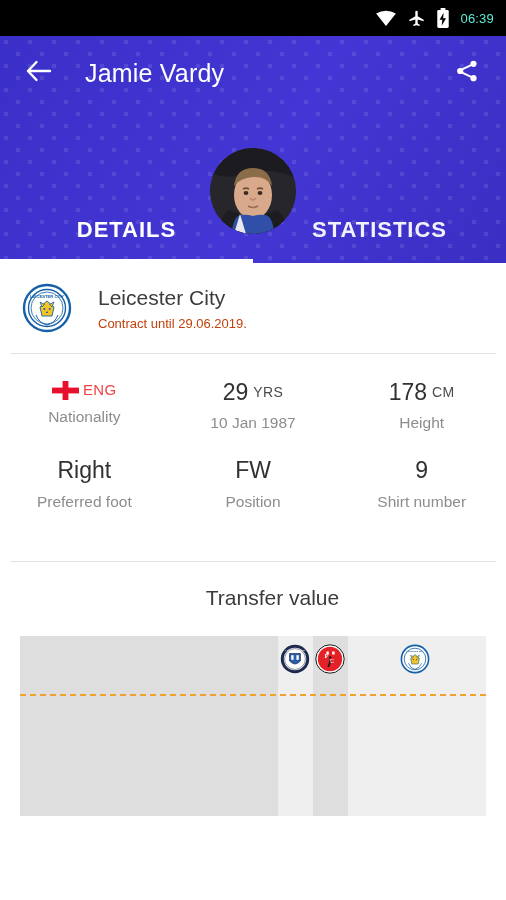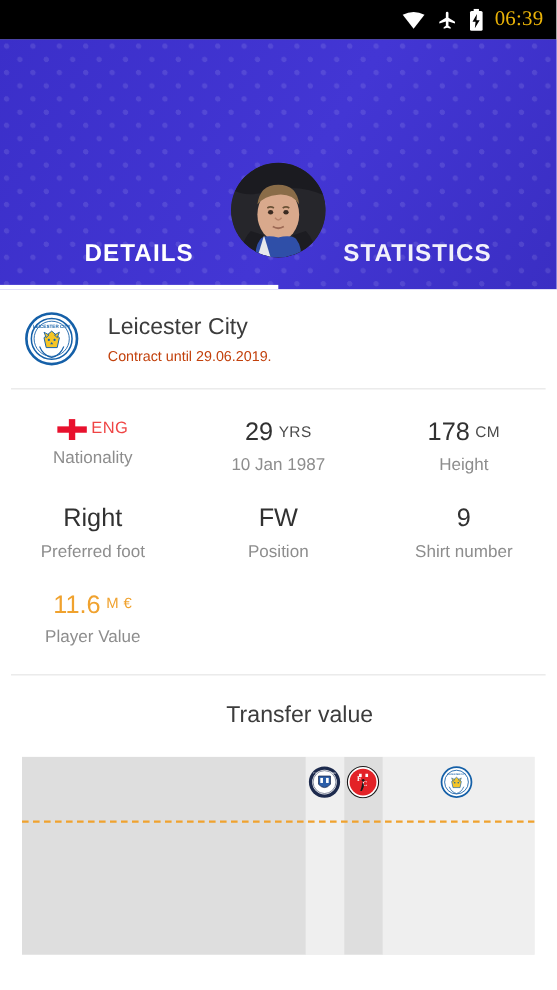--- a/index.html
+++ b/index.html
@@ -10,21 +10,21 @@
     overflow: hidden;
   }
   .phone { position: relative; width: 506px; height: 900px; background:#fff; }
 
   
   .statusbar {
     height: 36px; background: #000; display: flex; align-items: center;
     justify-content: flex-end; padding-right: 12px; gap: 10px;
   }
   .statusbar .sb-icon { display:flex; align-items:center; }
-  .sb-time { color:#eab308; font-size:19px; font-family:Liberation Serif, serif; letter-spacing:.2px; }
+  .sb-time { color:#5eead4; font-size:13px; font-family:Liberation Sans, sans-serif; letter-spacing:.2px; }
 
   
   .header {
     position: relative;
     background: #3a2fc6;
     background-image:
       radial-gradient(circle at 6px 6px, rgba(255,255,255,.10) 2.3px, transparent 2.6px),
       radial-gradient(circle at 18px 18px, rgba(255,255,255,.10) 2.3px, transparent 2.6px),
       linear-gradient(120deg, #3b2fc9 0%, #4336d4 55%, #3a2ec3 100%);
     background-size: 24px 24px, 24px 24px, 100% 100%;
@@ -127,20 +127,41 @@
       <svg width="14" height="21" viewBox="0 0 14 22">
         <rect x="1" y="2" width="12" height="19" rx="1.5" fill="#fff"></rect>
         <rect x="4.5" y="0" width="5" height="2.5" fill="#fff"></rect>
         <path d="M7.6 5 L3.4 12.4 H6.3 L5.6 18.5 L10.2 10.8 H7.2 Z" fill="#000"></path>
       </svg>
     </span>
     <span class="sb-time">06:39</span>
   </div>
 
   <div class="header">
+    <div class="appbar">
+      <div class="back-btn">
+        <span>
+          <svg width="26" height="22" viewBox="0 0 26 22">
+            <path d="M10.5 2 L2 11 L10.5 20" stroke="#fff" stroke-width="2.4" fill="none" stroke-linecap="round" stroke-linejoin="round"></path>
+            <path d="M2.2 11 H24" stroke="#fff" stroke-width="2.4" stroke-linecap="round"></path>
+          </svg>
+        </span>
+      </div>
+      <div class="title">Jamie Vardy</div>
+      <div class="share-btn">
+        <span>
+          <svg width="24" height="24" viewBox="0 0 24 24">
+            <circle cx="18.5" cy="4.8" r="3.1" fill="#fff"></circle>
+            <circle cx="5.2" cy="12" r="3.1" fill="#fff"></circle>
+            <circle cx="18.5" cy="19.2" r="3.1" fill="#fff"></circle>
+            <path d="M6.6 10.7 L17.2 5.6 M6.6 13.3 L17.2 18.4" stroke="#fff" stroke-width="1.9"></path>
+          </svg>
+        </span>
+      </div>
+    </div>
 
     <div class="avatar-wrap">
       <div class="avatar">
         <svg width="86" height="86" viewBox="0 0 86 86">
           <defs>
             <clipPath id="clipAv">
                 <circle cx="43" cy="43" r="43"></circle>
               </clipPath>
           </defs>
           <g clip-path="url(#clipAv)">
@@ -245,27 +266,20 @@
         </div>
         <div class="stat-cell">
           <div class="stat-value">
             <span>9</span>
           </div>
           <div class="stat-label">Shirt number</div>
         </div>
       </div>
 
       <div class="stat-row">
-        <div class="stat-cell">
-          <div class="stat-value amber">
-            <span>11.6</span>
-            <span class="stat-unit">M €</span>
-          </div>
-          <div class="stat-label">Player Value</div>
-        </div>
         <div class="stat-cell"></div>
         <div class="stat-cell"></div>
       </div>
 
     </div>
 
     <div class="divider2"></div>
 
     <div class="chart-section">
       <div class="chart-title">Transfer value</div>

